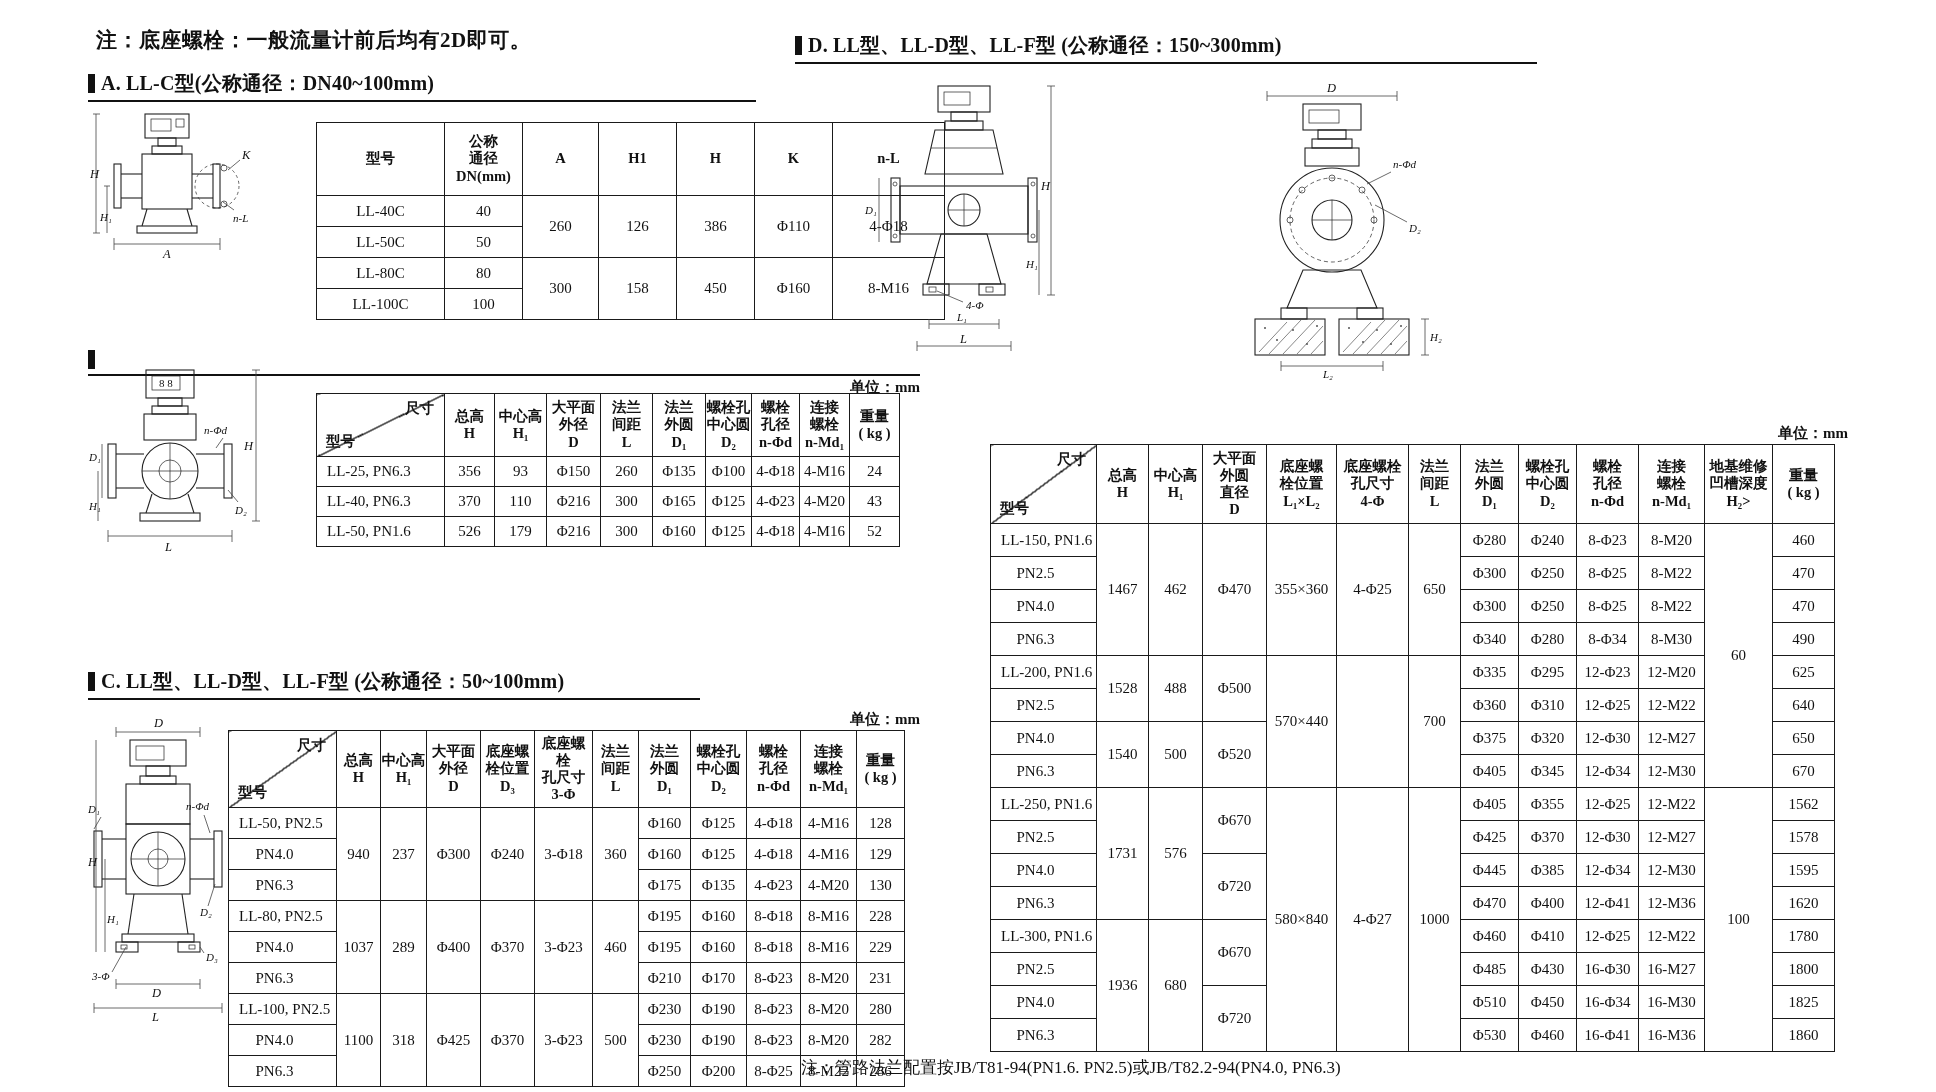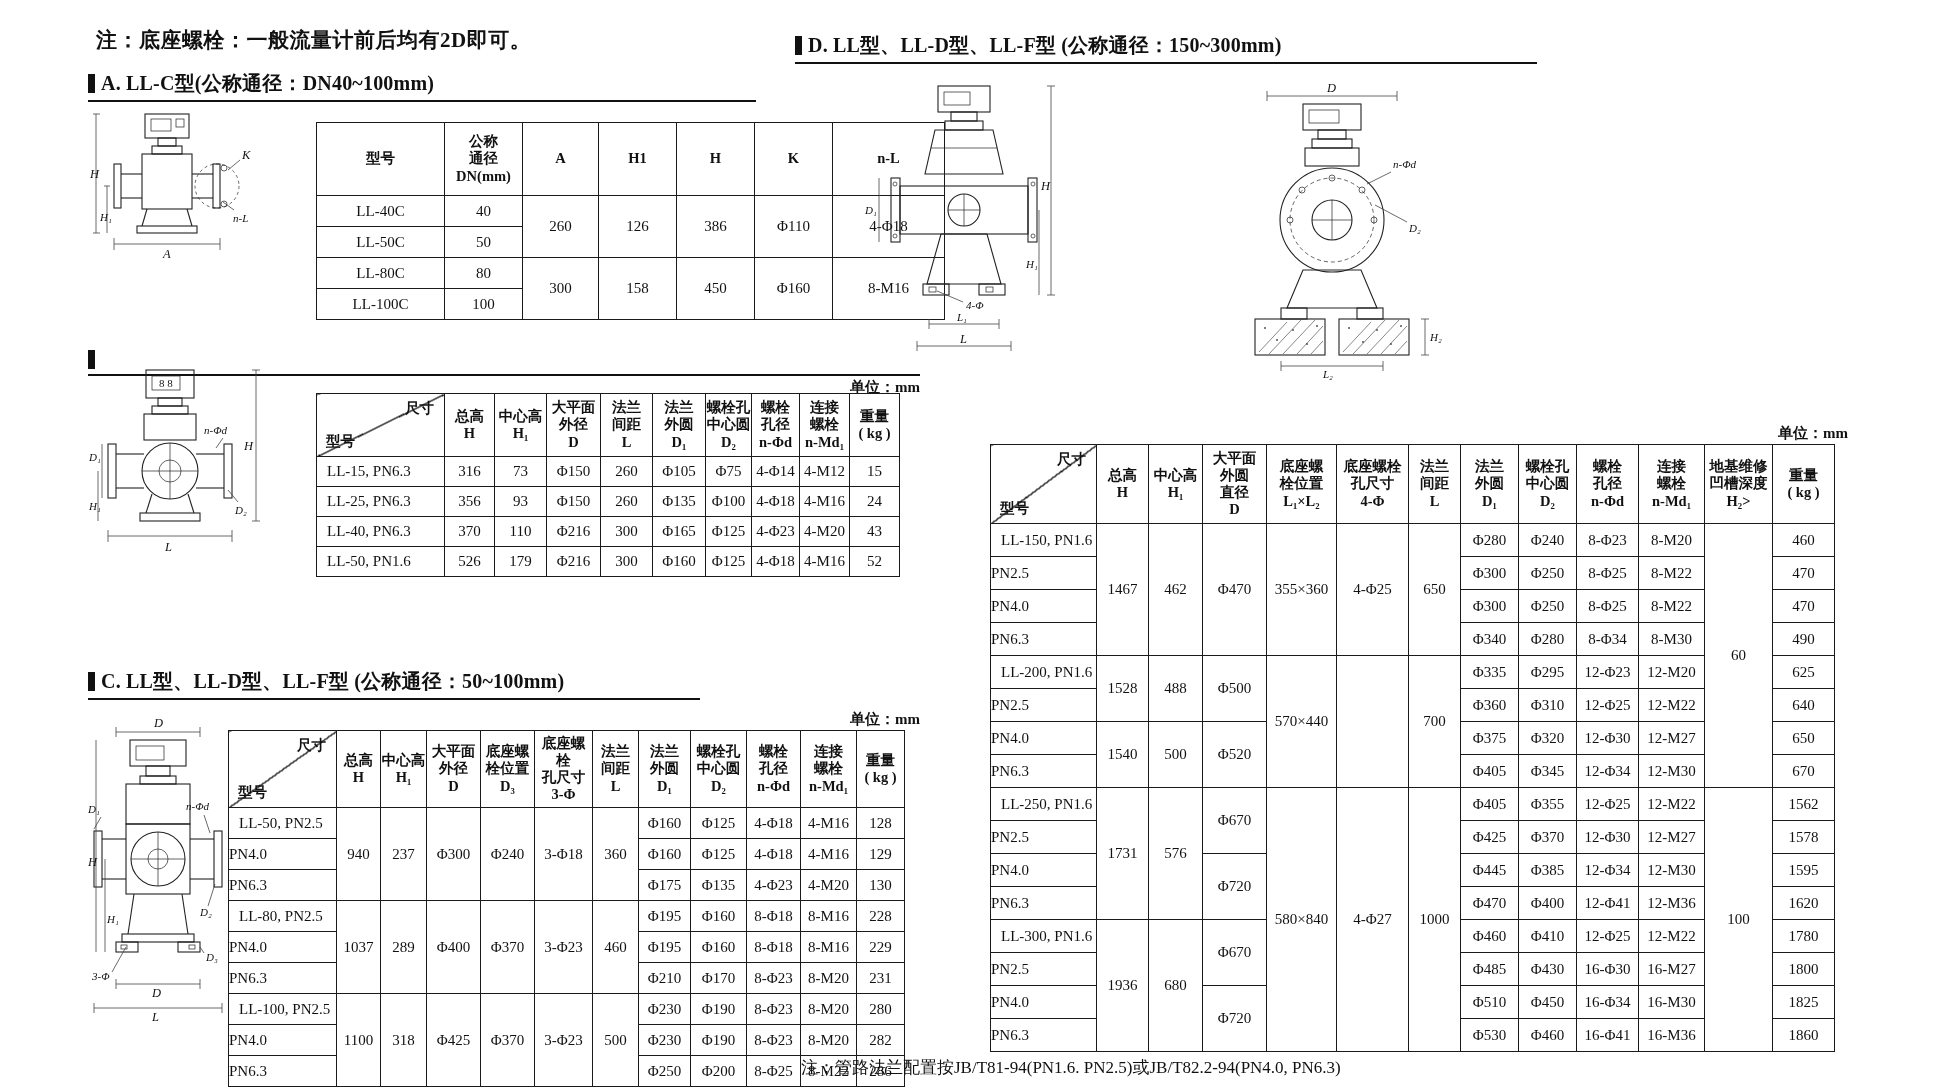--- a/index.html
+++ b/index.html
@@ -12,21 +12,21 @@
   .bar{display:inline-block;width:7px;height:19px;background:#111;margin-right:6px;vertical-align:-3px;}
   #note-top{left:96px;top:26px;font-size:21px;font-weight:bold;letter-spacing:.5px;}
   .unit{position:absolute;font-size:15px;font-weight:600;white-space:nowrap;}
   .footnote{position:absolute;font-size:17px;white-space:nowrap;}
   table{border-collapse:collapse;table-layout:fixed;background:#fff;}
   th,td{border:1px solid #1a1a1a;text-align:center;vertical-align:middle;padding:0;
         font-size:15px;overflow:hidden;}
   th{font-weight:600;font-size:14.5px;line-height:1.18;}
   th div{pointer-events:none;}
   td.lbl{text-align:left;padding-left:10px;}
-  td.lbl-r{text-align:left;padding-right:16px;padding-left:0;}
+  td.lbl-r{text-align:center;padding-right:16px;padding-left:0;}
   #table-a td.lbl{text-align:center;padding-left:0;}
   #table-a th{height:72px;} #table-a td{height:30px;}
   #table-b th{height:62px;} #table-b td{height:29px;}
   #table-c th{height:76px;} #table-c td{height:30px;}
   #table-d th{height:78px;} #table-d td{height:32px;}
   th.diag{position:relative;
     background:linear-gradient(to bottom right,transparent calc(50% - .7px),
                #1a1a1a calc(50% - .7px),#1a1a1a calc(50% + .7px),transparent calc(50% + .7px));}
   th.diag .tr{position:absolute;top:6px;right:10px;}
   th.diag .bl{position:absolute;bottom:6px;left:9px;}
@@ -255,32 +255,20 @@
               <div>螺栓</div>
               <div>n-Md₁</div>
             </th>
             <th>
               <div>重量</div>
               <div>( kg )</div>
             </th>
           </tr>
         </thead>
         <tbody>
-          <tr>
-            <td class="lbl">LL-15, PN6.3</td>
-            <td>316</td>
-            <td>73</td>
-            <td>Φ150</td>
-            <td>260</td>
-            <td>Φ105</td>
-            <td>Φ75</td>
-            <td>4-Φ14</td>
-            <td>4-M12</td>
-            <td>15</td>
-          </tr>
           <tr>
             <td class="lbl">LL-25, PN6.3</td>
             <td>356</td>
             <td>93</td>
             <td>Φ150</td>
             <td>260</td>
             <td>Φ135</td>
             <td>Φ100</td>
             <td>4-Φ18</td>
             <td>4-M16</td>

